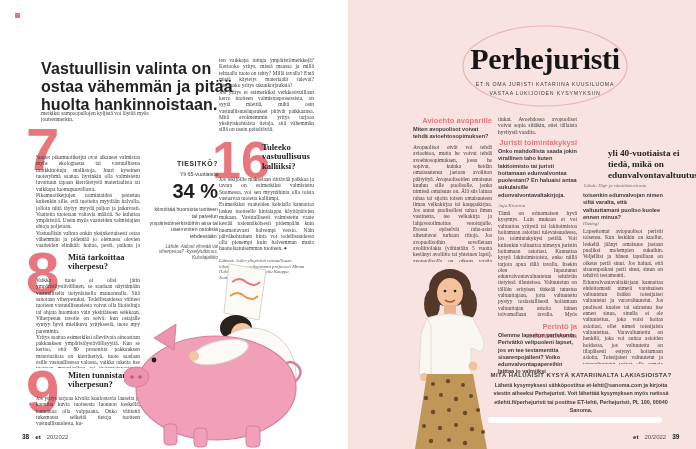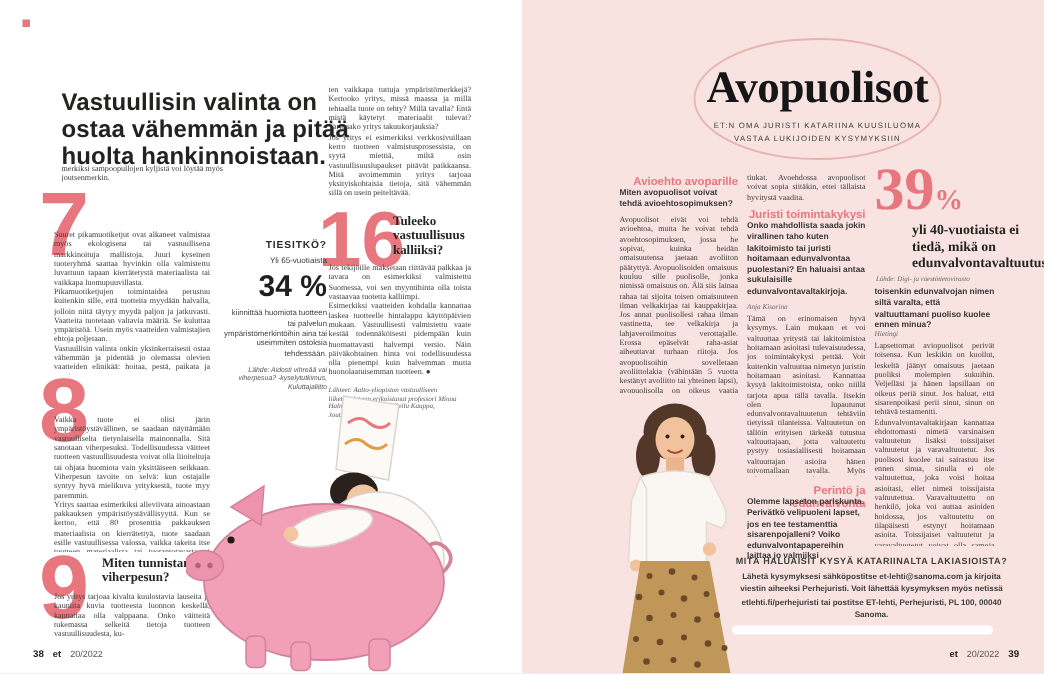--- a/index.html
+++ b/index.html
@@ -94,20 +94,21 @@
     <div class="abs marker"></div>
     <div class="abs headline">Vastuullisin valinta on ostaa vähemmän ja pitää huolta hankinnoistaan.</div>
     <div class="abs intro serif-body" style="text-align:left">merkiksi sampoopullojen kyljistä voi löytää myös joutsenmerkin.</div>
 
     <div class="abs qnum n7">7</div>
     <div class="abs serif-body b7">Suuret pikamuotiketjut ovat alkaneet valmistaa myös ekologisena tai vastuullisena markkinoituja mallistoja. Juuri kyseinen tuoteryhmä saattaa hyvinkin olla valmistettu luvattuun tapaan kierrätetystä materiaalista tai vaikkapa luomupuuvillasta.
 Pikamuotiketjujen toimintaidea perustuu kuitenkin sille, että tuotteita myydään halvalla, jolloin niitä täytyy myydä paljon ja jatkuvasti. Vaatteita tuotetaan valtavia määriä. Se kuluttaa ympäristöä. Usein myös vaatteiden valmistajien ehtoja poljetaan.
 Vastuullisin valinta onkin yksinkertaisesti ostaa vähemmän ja pidentää jo olemassa olevien vaatteiden elinikää: hoitaa, pestä, paikata ja muokata.</div>
 
     <div class="abs qnum n8">8</div>
+    <h3 class="abs qtitle t8">Mitä tarkoittaa viherpesu?</h3>
     <div class="abs serif-body b8">Vaikka tuote ei olisi järin ympäristöystävällinen, se saadaan näyttämään vastuulliselta tietynlaisella mainonnalla. Sitä sanotaan viherpesuksi. Todellisuudessa väitteet tuotteen vastuullisuudesta voivat olla liioiteltuja tai ohjata huomiota vain yksittäiseen seikkaan. Viherpesun tavoite on selvä: kun ostajalle syntyy hyvä mielikuva yrityksestä, tuote myy paremmin.
 Yritys saattaa esimerkiksi alleviivata ainoastaan pakkauksen ympäristöystävällisyyttä. Kun se kertoo, että 80 prosenttia pakkauksen materiaalista on kierrätettyä, tuote saadaan esille vastuullisessa valossa, vaikka takeita itse tuotteen materiaalista tai tuotantotavasta ei olisikaan.</div>
 
     <div class="abs qnum n9">9</div>
     <h3 class="abs qtitle t9">Miten tunnistan viherpesun?</h3>
     <div class="abs serif-body b9">Jos yritys tarjoaa kivalta kuulostavia lauseita ja kauniita kuvia tuotteesta luonnon keskellä, kannattaa olla valppaana. Onko väitteitä tukemassa selkeitä tietoja tuotteen vastuullisuudesta, ku-</div>
 
     <div class="abs serif-body c3top">ten vaikkapa tuttuja ympäristömerkkejä? Kertooko yritys, missä maassa ja millä tehtaalla tuote on tehty? Millä tavalla? Entä mistä käytetyt materiaalit tulevat? Tarjoaako yritys takuukorjauksia?
 Jos yritys ei esimerkiksi verkkosivuillaan kerro tuotteen valmistusprosessista, on syytä miettiä, miltä osin vastuullisuuslupaukset pitävät paikkaansa. Mitä avoimemmin yritys tarjoaa yksityiskohtaisia tietoja, sitä vähemmän sillä on usein peiteltävää.</div>
 
@@ -156,39 +157,36 @@
       <span class="f-pg">38</span>
       <span class="f-brand">et</span>
       <span class="f-issue">20/2022</span>
     </div>
   </div>
 
   <div class="page-right">
     <svg class="abs title-circle" width="235" height="92" viewBox="0 0 235 92">
       <ellipse cx="117" cy="44" rx="82" ry="40" fill="none" stroke="#e7b4b0" stroke-width="1.2"></ellipse>
     </svg>
-    <div class="abs r-title">Avopuolisot</div>
+    <div class="abs r-title">Perhejuristi</div>
     <div class="abs r-sub">ET:N OMA JURISTI KATARIINA KUUSILUOMA
 VASTAA LUKIJOIDEN KYSYMYKSIIN</div>
 
     <div class="abs colhead h1c">Avioehto avoparille</div>
     <div class="abs q q1c">Miten avopuolisot voivat tehdä avioehtosopimuksen?</div>
     <div class="abs serif-body b1c">Avopuolisot eivät voi tehdä avioehtoa, mutta he voivat tehdä avoehtosopimuksen, jossa he sopivat, kuinka heidän omaisuutensa jaetaan avoliiton päätyttyä. Avopuolisoiden omaisuus kuuluu sille puolisolle, jonka nimissä omaisuus on. Älä siis lainaa rahaa tai sijoita toisen omaisuuteen ilman velkakirjaa tai kauppakirjaa. Jos annat puolisollesi rahaa ilman vastinetta, tee velkakirja ja lahjaveroilmoitus verottajalle. Erossa epäselvät raha-asiat aiheuttavat turhaan riitoja. Jos avopuolisoihin sovelletaan avoliittolakia (vähintään 5 vuotta kestänyt avoliitto tai yhteinen lapsi), avopuolisolla on oikeus vaatia hyvitystä. Edellytykset hyvityksen saamiseen ovat rajoitetut ja</div>
 
     <div class="abs serif-body cont2">tiukat. Avoehdossa avopuolisot voivat sopia siitäkin, ettei tällaista hyvitystä vaadita.</div>
     <div class="abs colhead h2c">Juristi toimintakykysi</div>
     <div class="abs q q2c">Onko mahdollista saada jokin virallinen taho kuten lakitoimisto tai juristi hoitamaan edunvalvontaa puolestani? En haluaisi antaa sukulaisille edunvalvontavaltakirjoja.</div>
     <div class="abs asker a2c">Anja Kisorina</div>
     <div class="abs serif-body b2c">Tämä on erinomaisen hyvä kysymys. Lain mukaan et voi valtuuttaa yritystä tai lakitoimistoa hoitamaan asioitasi tulevaisuudessa, jos toimintakykysi pettää. Voit kuitenkin valtuuttaa nimetyn juristin hoitamaan asioitasi. Kannattaa kysyä lakitoimistoista, onko niillä tarjota apua tällä tavalla. Itsekin olen lupautunut edunvalvontavaltuutetun tehtäviin tietyissä tilanteissa. Valtuutetun on tällöin erityisen tärkeää tutustua valtuuttajaan, jotta valtuutettu pystyy tosiasiallisesti hoitamaan valtuuttajan asioita hänen toivomallaan tavalla. Myös valtuuttajan hoito- ja hoivamääräyksistä olisi hyvä tehdä erillinen hoito- ja hoivatahto. Hautaustahtokin on tärkeä, jotta oma tahto toteutuu loppuun saakka.</div>
     <div class="abs colhead h2c2">Perintö ja edunvalvonta</div>
     <div class="abs q q2c2">Olemme lapseton pariskunta. Perivätkö velipuoleni lapset, jos en tee testamenttia sisarenpojalleni? Voiko edunvalvontapapereihin laittaa jo valmiiksi</div>
 
-    <div class="abs stat">
-      <span>39</span><span class="pct">%</span>
-    </div>
     <div class="abs statcap">yli 40-vuotiaista ei tiedä, mikä on edunvalvontavaltuutus.</div>
     <div class="abs statsrc">Lähde: Digi- ja väestötietovirasto</div>
     <div class="abs q q3c">toisenkin edunvalvojan nimen siltä varalta, että valtuuttamani puoliso kuolee ennen minua?</div>
     <div class="abs asker a3c">Hietingi</div>
     <div class="abs serif-body b3c">Lapsettomat aviopuolisot perivät toisensa. Kun leskikin on kuollut, leskeltä jäänyt omaisuus jaetaan puoliksi molempien sukuihin. Veljelläsi ja hänen lapsillaan on oikeus periä sinut. Jos haluat, että sisarenpoikasi perii sinut, sinun on tehtävä testamentti.
 Edunvalvontavaltakirjaan kannattaa ehdottomasti nimetä varsinaisen valtuutetun lisäksi toissijaiset valtuutetut ja varavaltuutetut. Jos puolisosi kuolee tai sairastuu itse ennen sinua, sinulla ei ole valtuutettua, joka voisi hoitaa asioitasi, ellet nimeä toissijaista valtuutettua. Varavaltuutettu on henkilö, joka voi auttaa asioiden hoidossa, jos valtuutettu on tilapäisesti estynyt hoitamaan asioita. Toissijaiset valtuutetut ja varavaltuutetut voivat olla samoja henkilöitä.</div>
 
     <svg class="abs photo" width="115" height="189" viewBox="0 0 115 189">
       <ellipse cx="57" cy="28" rx="21" ry="19" fill="#533728"></ellipse>
       <ellipse cx="39" cy="44" rx="8" ry="15" fill="#533728"></ellipse>

